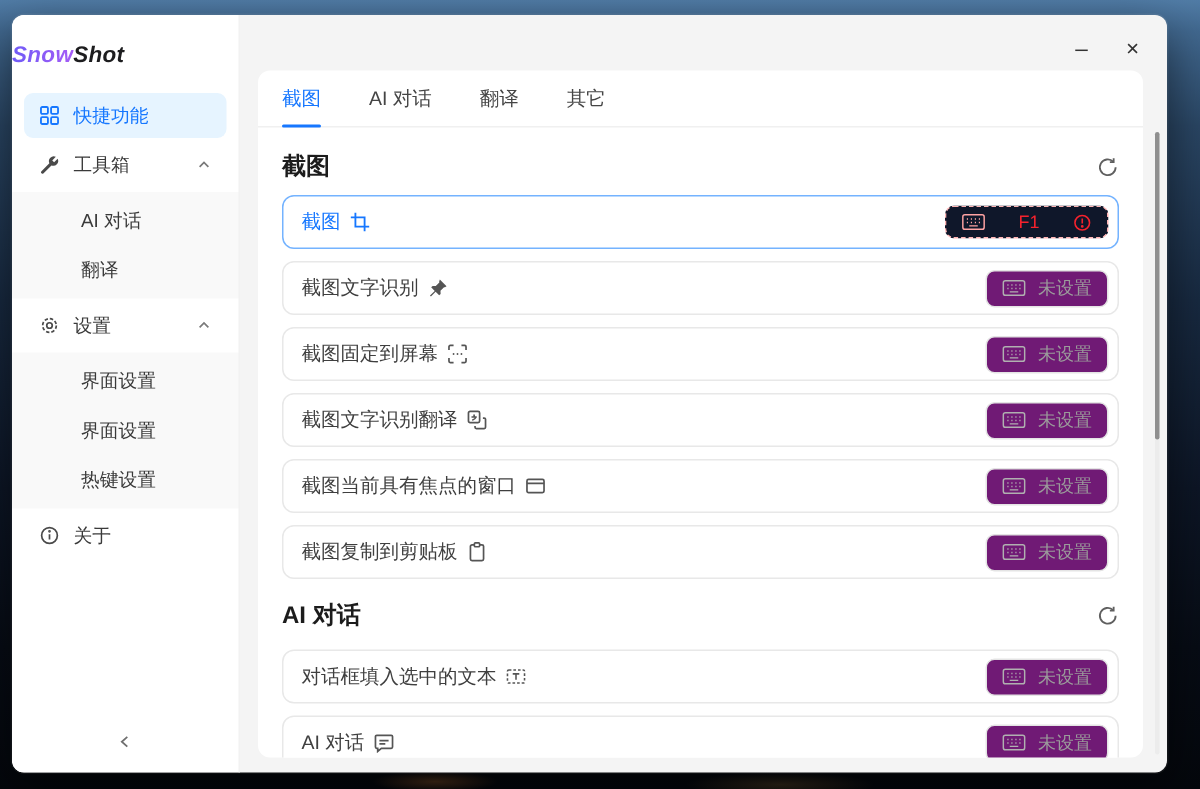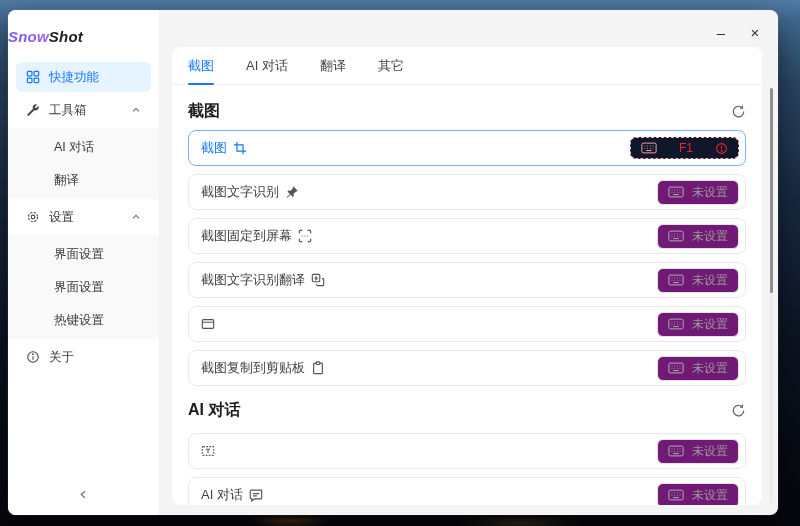--- a/index.html
+++ b/index.html
@@ -308,20 +308,21 @@
                   <rect x="1" y="1" width="16" height="11" rx="1.6"></rect>
                   <path d="M4 4.2h.9M7 4.2h.9M10 4.2h.9M13 4.2h.9M4 6.8h.9M7 6.8h.9M10 6.8h.9M13 6.8h.9M5.8 9.4h6.4"></path>
                 </svg>
             </span>
             <span>未设置</span>
           </span>
         </div>
 
         <div class="row">
           <span class="lab">
+            <span>截图当前具有焦点的窗口</span>
             <span class="ric">
               <svg viewBox="0 0 16 16" fill="none" stroke="currentColor" stroke-width="1.3">
                   <rect x="1.5" y="3" width="13" height="10" rx="1.2"></rect>
                   <line x1="1.5" y1="6" x2="14.5" y2="6"></line>
                 </svg>
             </span>
           </span>
           <span class="tag">
             <span class="kb">
               <svg viewBox="0 0 18 13" fill="none" stroke="currentColor" stroke-width="1.1">
@@ -359,20 +360,21 @@
           <span class="sync">
             <svg viewBox="0 0 16 16" fill="none" stroke="currentColor" stroke-width="1.3">
                 <path d="M13.6 8a5.6 5.6 0 1 1-1.7-4"></path>
                 <polyline points="12.2,1.6 12.2,4.3 9.5,4.3"></polyline>
               </svg>
           </span>
         </div>
 
         <div class="row">
           <span class="lab">
+            <span>对话框填入选中的文本</span>
             <span class="ric">
               <svg viewBox="0 0 16 16" fill="none" stroke="currentColor" stroke-width="1.2">
                   <rect x="1.5" y="3" width="13" height="10" rx="1" stroke-dasharray="2 1.5"></rect>
                   <path d="M5.5 6h5M8 6v4.5"></path>
                 </svg>
             </span>
           </span>
           <span class="tag">
             <span class="kb">
               <svg viewBox="0 0 18 13" fill="none" stroke="currentColor" stroke-width="1.1">

